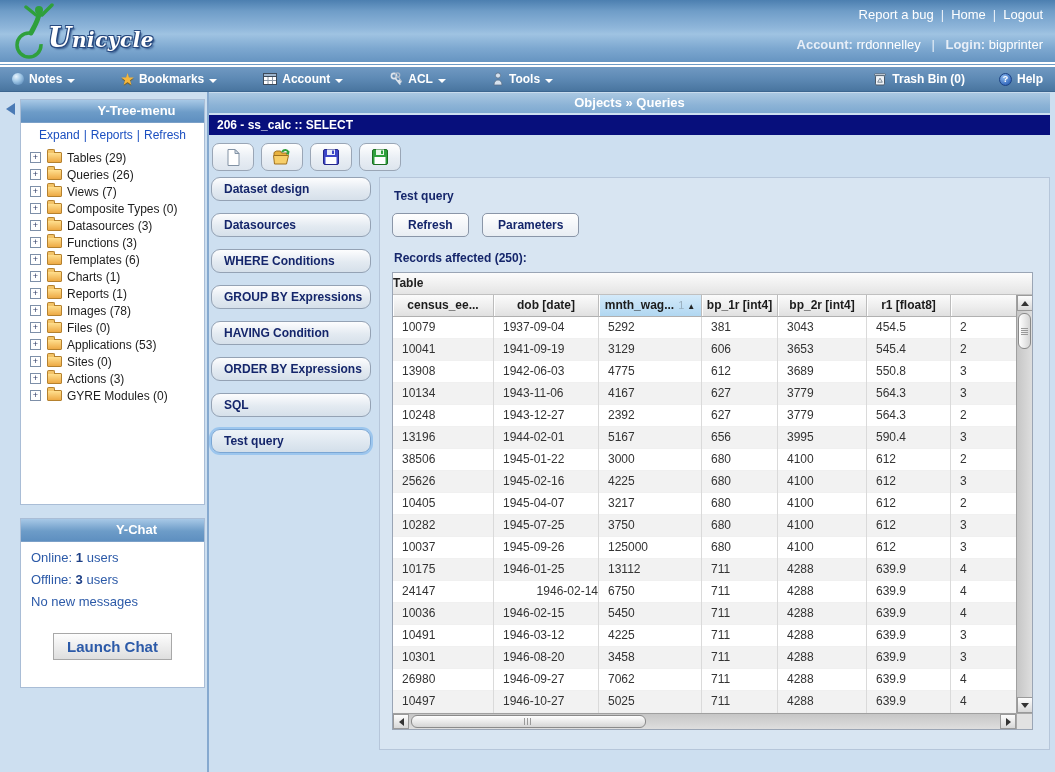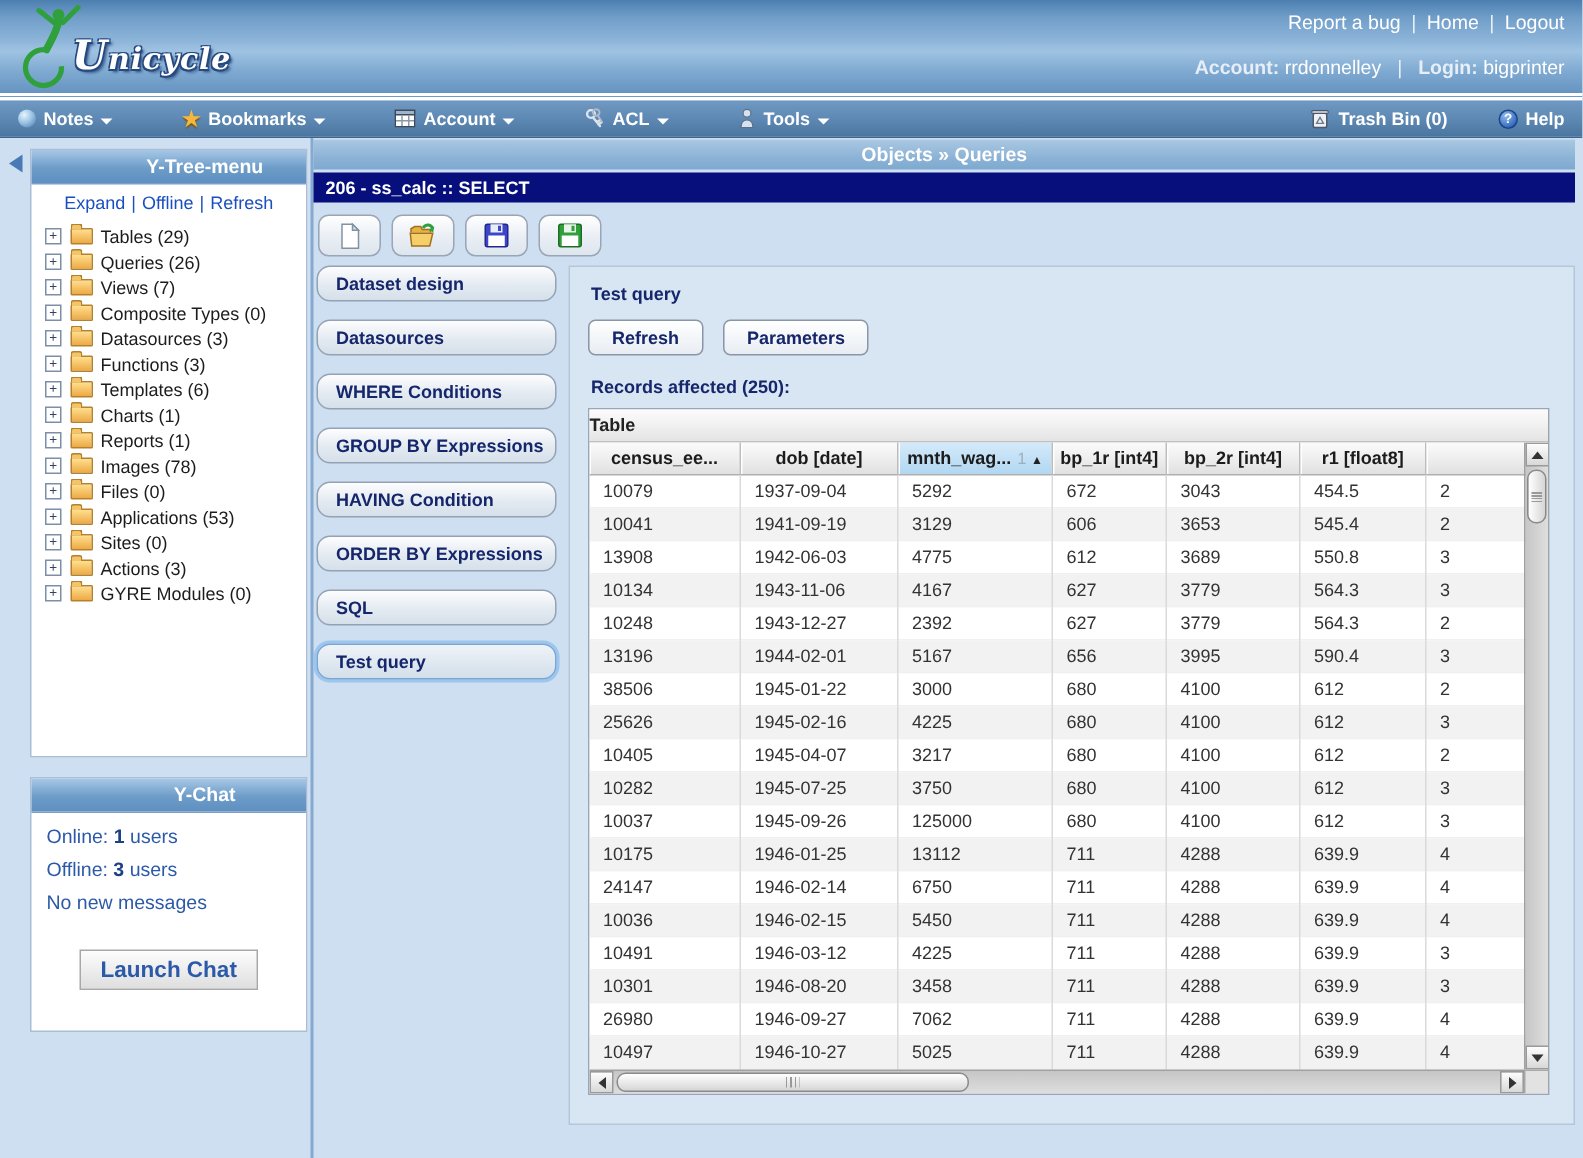--- a/index.html
+++ b/index.html
@@ -217,21 +217,21 @@
   </div>
 </nav>
 
 <div class="content">
   <div class="collapse-arrow"></div>
 
   <aside class="sidebar">
     <section class="panel tree-panel">
       <div class="panel-title">Y-Tree-menu</div>
       <div class="tree-actions">
-        <a>Expand</a><span class="sep">|</span><a>Offline</a><span class="sep">|</span><a>Refresh</a>
+        <a>Expand</a><span class="sep">|</span><a>Reports</a><span class="sep">|</span><a>Refresh</a>
       </div>
       <ul class="tree-list" id="tree-list">
           <li class="tree-item">
             <span class="plus-box">+</span>
             <span class="folder-icon"></span>
             <span class="tree-label">Tables (29)</span>
           </li>
           <li class="tree-item">
             <span class="plus-box">+</span>
             <span class="folder-icon"></span>
@@ -387,21 +387,21 @@
                   <div class="h-cell sorted" style="width: 103px;"><span>mnth_wag...</span><span class="sort-num">1</span><span class="sort-arrow">▲</span></div>
                   <div class="h-cell" style="width: 76px;"><span>bp_1r [int4]</span></div>
                   <div class="h-cell" style="width: 89px;"><span>bp_2r [int4]</span></div>
                   <div class="h-cell" style="width: 84px;"><span>r1 [float8]</span></div>
                   <div class="h-cell" style="width: 140px;"><span>r</span></div>
                 </div>
                 <div class="g-row">
                   <div class="g-cell" style="width: 101px;">10079</div>
                   <div class="g-cell" style="width: 105px;">1937-09-04</div>
                   <div class="g-cell" style="width: 103px;">5292</div>
-                  <div class="g-cell" style="width: 76px;">672</div>
+                  <div class="g-cell" style="width: 76px;">381</div>
                   <div class="g-cell" style="width: 89px;">3043</div>
                   <div class="g-cell" style="width: 84px;">454.5</div>
                   <div class="g-cell" style="width: 140px;">2</div>
                 </div>
                 <div class="g-row alt">
                   <div class="g-cell" style="width: 101px;">10041</div>
                   <div class="g-cell" style="width: 105px;">1941-09-19</div>
                   <div class="g-cell" style="width: 103px;">3129</div>
                   <div class="g-cell" style="width: 76px;">606</div>
                   <div class="g-cell" style="width: 89px;">3653</div>
@@ -493,21 +493,21 @@
                   <div class="g-cell" style="width: 101px;">10175</div>
                   <div class="g-cell" style="width: 105px;">1946-01-25</div>
                   <div class="g-cell" style="width: 103px;">13112</div>
                   <div class="g-cell" style="width: 76px;">711</div>
                   <div class="g-cell" style="width: 89px;">4288</div>
                   <div class="g-cell" style="width: 84px;">639.9</div>
                   <div class="g-cell" style="width: 140px;">4</div>
                 </div>
                 <div class="g-row">
                   <div class="g-cell" style="width: 101px;">24147</div>
-                  <div class="g-cell" style="width: 105px;">1946-02-14</div>
+                  <div class="g-cell" style="width: 105px; text-align: right;">1946-02-14</div>
                   <div class="g-cell" style="width: 103px;">6750</div>
                   <div class="g-cell" style="width: 76px;">711</div>
                   <div class="g-cell" style="width: 89px;">4288</div>
                   <div class="g-cell" style="width: 84px;">639.9</div>
                   <div class="g-cell" style="width: 140px;">4</div>
                 </div>
                 <div class="g-row alt">
                   <div class="g-cell" style="width: 101px;">10036</div>
                   <div class="g-cell" style="width: 105px;">1946-02-15</div>
                   <div class="g-cell" style="width: 103px;">5450</div>

